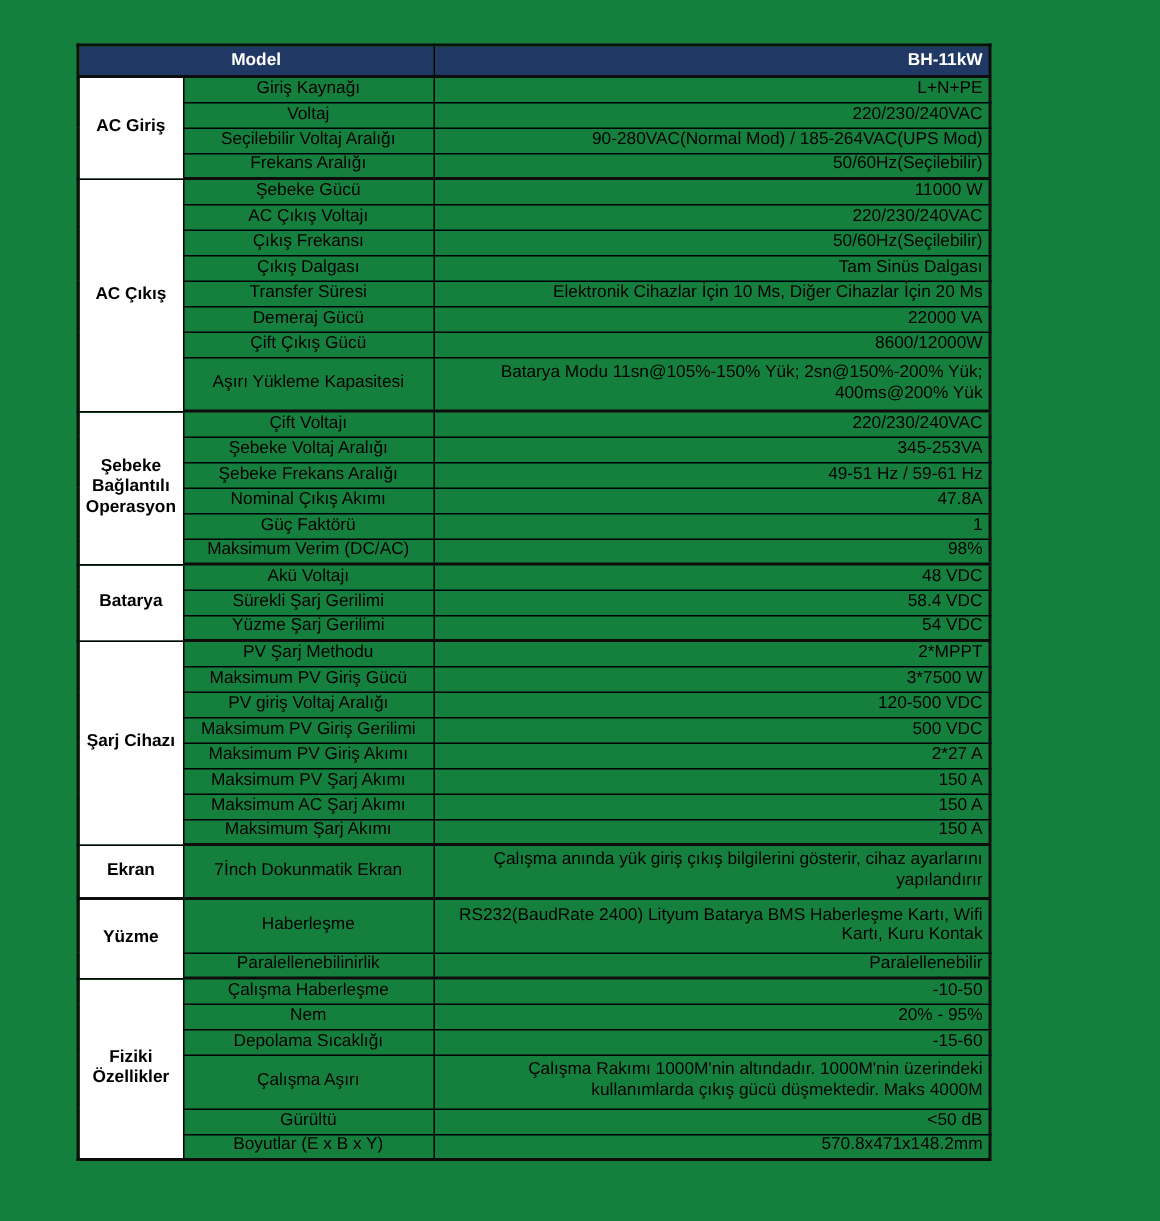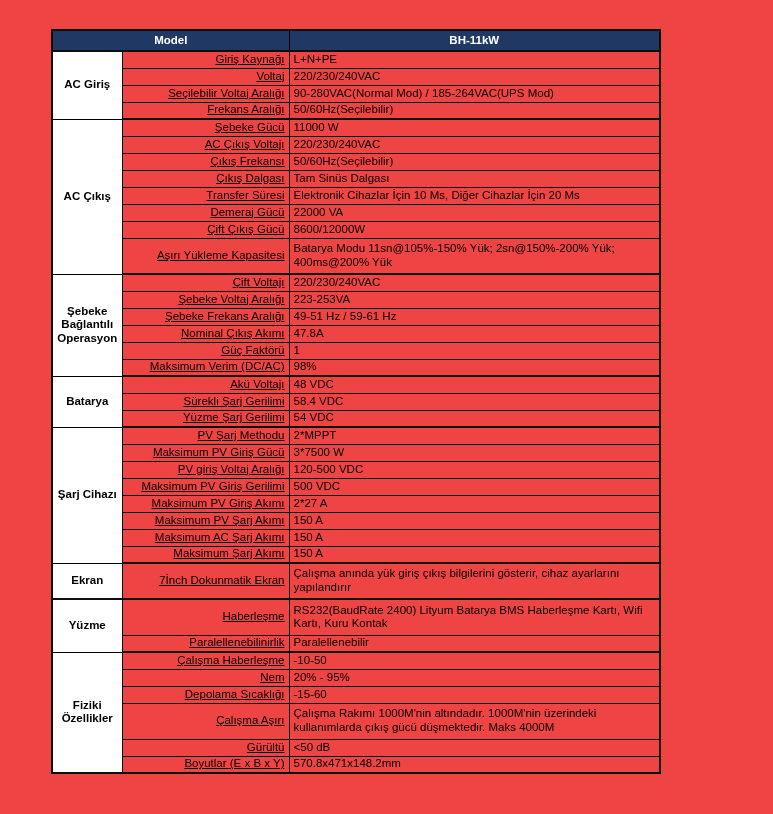--- a/index.html
+++ b/index.html
@@ -4,21 +4,21 @@
 <style>
   html, body {
     margin: 0;
     padding: 0;
     background: #ffffff;
   }
   .page {
     position: relative;
     width: 773px;
     height: 814px;
-    background: #ef4444;
+    background: #15803d;
     overflow: hidden;
     font-family: "Liberation Sans", sans-serif;
   }
   table.spec {
     position: absolute;
     left: 51px;
     top: 29px;
     width: 608px;
     border-collapse: collapse;
     table-layout: fixed;
@@ -43,38 +43,38 @@
     border-bottom: 2.5px solid #0d0d0d;
   }
   table.spec tbody tr { height: 17px; }
   table.spec tbody tr.tall { height: 36px; }
   td.cat {
     font-weight: bold;
     text-align: center;
     border-bottom: 2.5px solid #0d0d0d;
     background: #ffffff;
   }
-  td.param { text-align: right; text-decoration: underline; }
-  td.value { text-align: left; }
+  td.param { text-align: center; }
+  td.value { text-align: right; }
   tr.group-end td { border-bottom: 2.5px solid #0d0d0d; }
 </style>
 </head>
 <body>
 
 <div class="page">
   <table class="spec">
     <colgroup>
       <col style="width:70px">
       <col style="width:167px">
       <col style="width:371px">
     </colgroup>
     <thead>
       <tr>
         <th colspan="2" style="background: rgb(31, 56, 100); color: rgb(255, 255, 255);">Model</th>
-        <th style="background: rgb(31, 56, 100); color: rgb(255, 255, 255);">BH-11kW</th>
+        <th style="background: rgb(31, 56, 100); color: rgb(255, 255, 255); text-align: right;">BH-11kW</th>
       </tr>
     </thead>
     <tbody id="spec-body">
         <tr>
           <td class="cat" rowspan="4">AC Giriş</td>
           <td class="param">Giriş Kaynağı</td>
           <td class="value">L+N+PE</td>
         </tr>
         <tr>
           <td class="param">Voltaj</td>
@@ -121,21 +121,21 @@
           <td class="param">Aşırı Yükleme Kapasitesi</td>
           <td class="value">Batarya Modu 11sn@105%-150% Yük; 2sn@150%-200% Yük; 400ms@200% Yük</td>
         </tr>
         <tr>
           <td class="cat" rowspan="6">Şebeke Bağlantılı Operasyon</td>
           <td class="param">Çift Voltajı</td>
           <td class="value">220/230/240VAC</td>
         </tr>
         <tr>
           <td class="param">Şebeke Voltaj Aralığı</td>
-          <td class="value">223-253VA</td>
+          <td class="value">345-253VA</td>
         </tr>
         <tr>
           <td class="param">Şebeke Frekans Aralığı</td>
           <td class="value">49-51 Hz / 59-61 Hz</td>
         </tr>
         <tr>
           <td class="param">Nominal Çıkış Akımı</td>
           <td class="value">47.8A</td>
         </tr>
         <tr>

